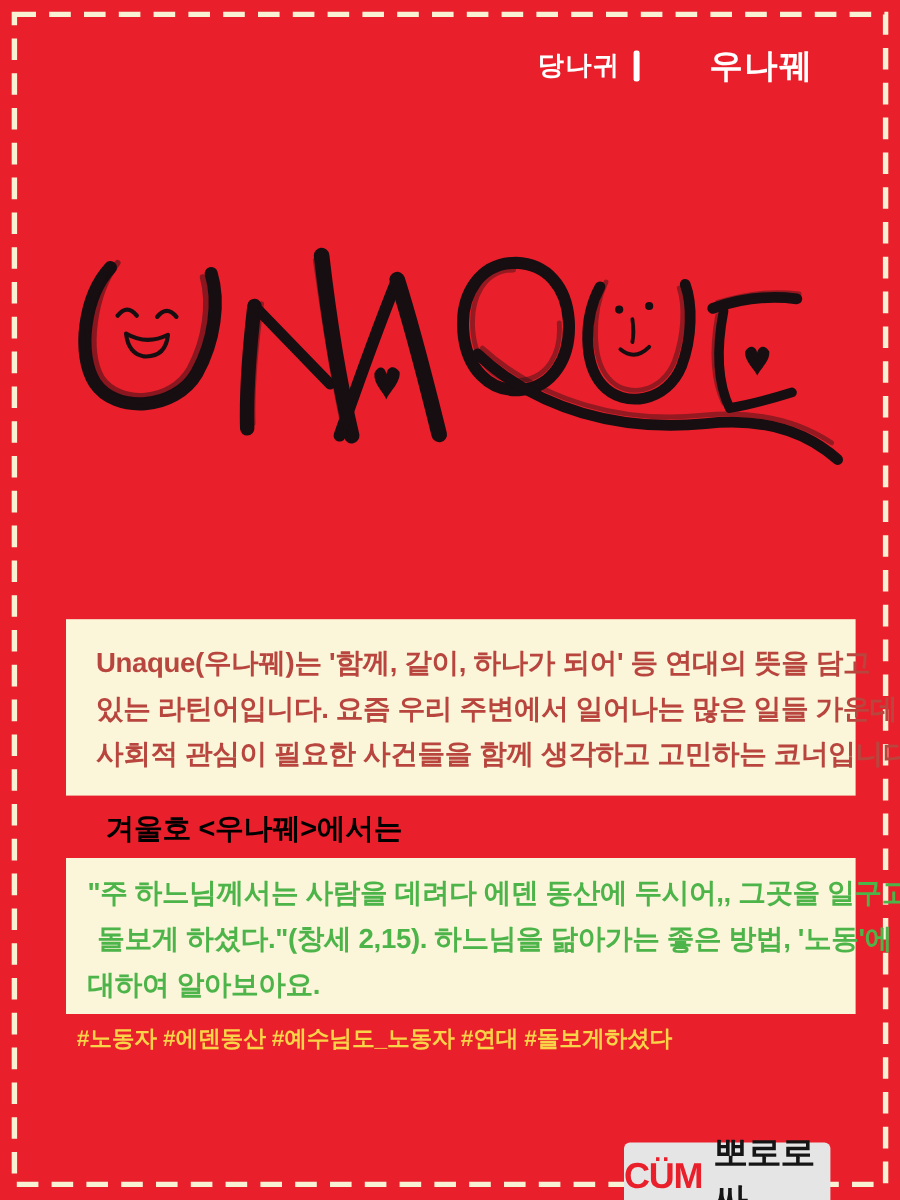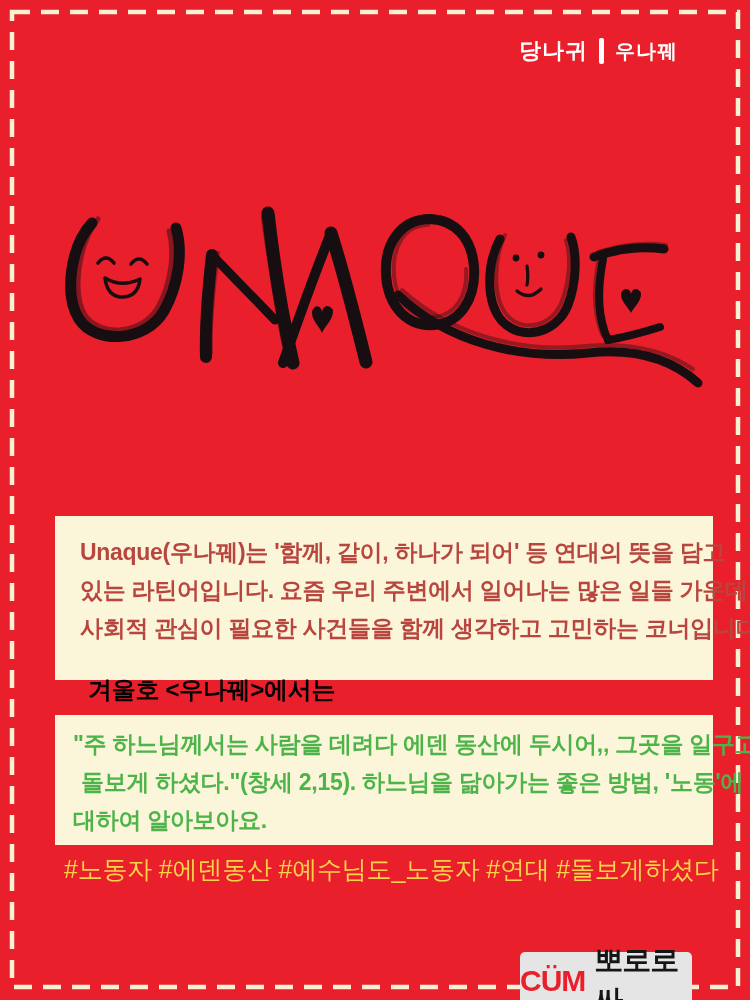--- a/index.html
+++ b/index.html
@@ -13,48 +13,48 @@
   
   #frame-svg{position:absolute;left:0;top:0;pointer-events:none;}
   
   .header{
     position:absolute;top:36px;right:72px;
     display:flex;align-items:center;gap:11px;
     color:#ffffff;
   }
   .header .mag{font-size:22px;font-weight:700;letter-spacing:1px;}
   .header .bar{width:5px;height:26px;background:#ffffff;border-radius:2px;}
-  .header .sect{font-size:20px;font-weight:800;letter-spacing:1px;}
+  .header .sect{font-size:28px;font-weight:800;letter-spacing:1px;margin-left:47px;}
   
   #art{position:absolute;left:50px;top:195px;}
   
   .cream-box{
     position:absolute;left:55px;width:658px;
     background:#fbf5d9;
     box-sizing:border-box;
   }
-  .intro-box{top:516px;height:164px;padding:17px 22px 0 25px;}
+  .intro-box{top:516px;height:147px;padding:17px 22px 0 25px;}
   .intro-box .ln{
     color:#b8463e;font-size:23px;font-weight:700;
     line-height:38px;white-space:nowrap;letter-spacing:-0.3px;
   }
   .issue-label{
     position:absolute;left:88px;top:674px;
     color:#000000;font-size:24px;font-weight:800;
     letter-spacing:-0.3px;white-space:nowrap;
   }
   .quote-box{top:715px;height:130px;padding:10px 16px 0 18px;}
   .quote-box .ln{
     color:#4db44a;font-size:23px;font-weight:700;
     line-height:38px;white-space:nowrap;letter-spacing:-0.3px;
   }
   .quote-box .ln.l2{padding-left:8px;}
   .hashtags{
     position:absolute;left:64px;top:853px;
-    color:#f9d348;font-size:25px;font-weight:400;
+    color:#f9d348;font-size:19px;font-weight:700;
     letter-spacing:-0.2px;white-space:nowrap;
   }
   .footer-badge{
     position:absolute;left:520px;top:952px;width:172px;height:58px;
     background:#e5e5e5;border-radius:5px;
     display:flex;align-items:center;justify-content:center;gap:9px;
   }
   .footer-badge .logo{color:#e9202b;font-size:30px;font-weight:800;letter-spacing:-1px;}
   .footer-badge .name{color:#151515;font-size:29px;font-weight:800;letter-spacing:-1px;}
 </style>

